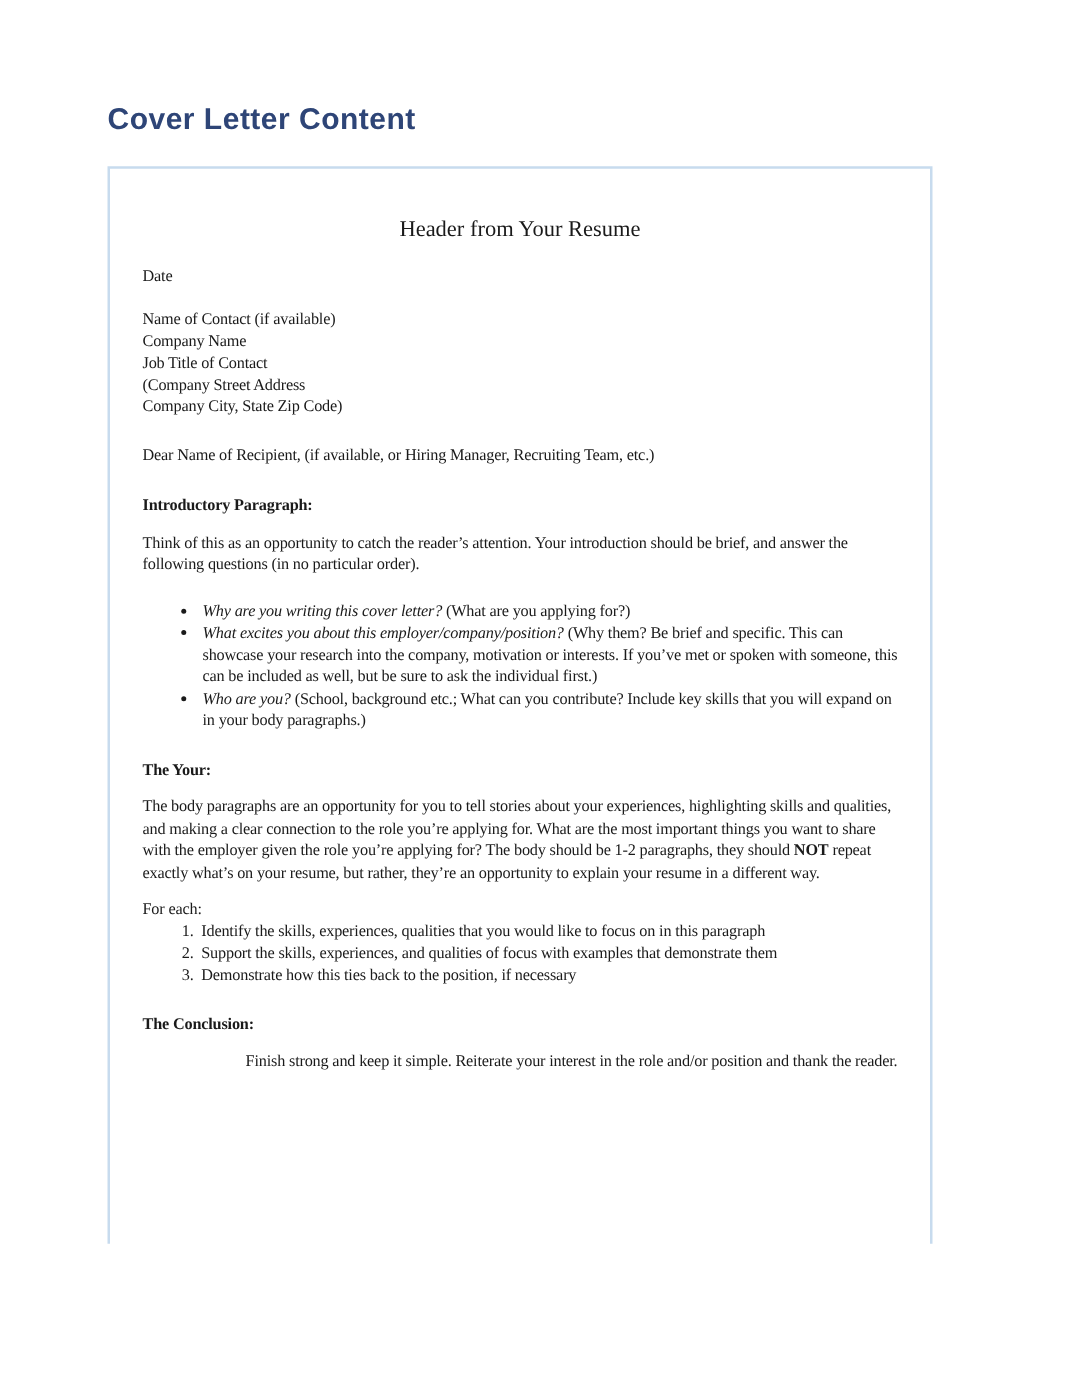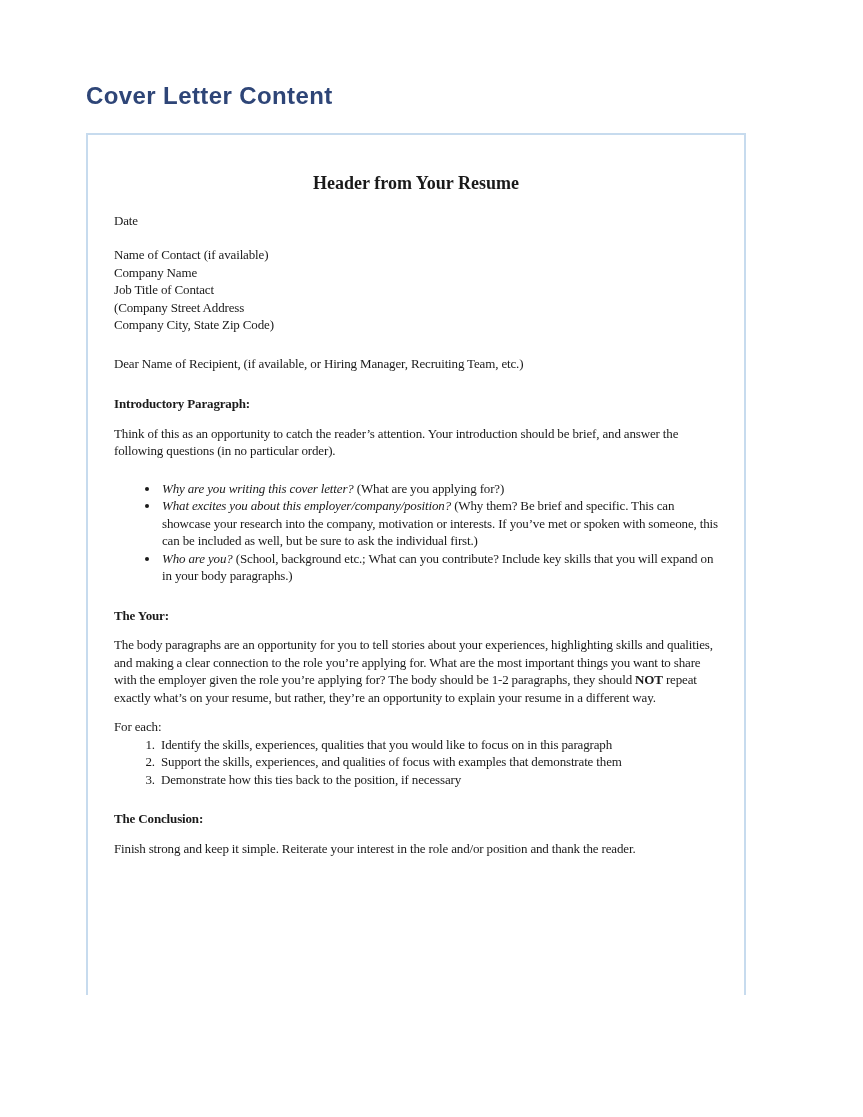--- a/index.html
+++ b/index.html
@@ -42,21 +42,21 @@
     border:2px solid var(--box-border);
     background:#ffffff;
     padding:40px 26px 0 26px;
     font-size:13px;
     line-height:17.5px;
     letter-spacing:-0.15px;
   }
   .letter-header{
     margin:0 0 19px 0;
     font-size:18px;
-    font-weight:bold;
+    font-weight:normal;
     text-align:center;
     letter-spacing:0;
   }
   p{margin:0;}
   .p-date{margin-bottom:17px;}
   .contact-block{margin-bottom:21px;}
   .p-salutation{margin-bottom:23px;}
   .section-heading{
     font-weight:bold;
     margin-bottom:12px;
@@ -74,21 +74,21 @@
   .p-body{margin-bottom:12px;}
   .p-foreach{margin-bottom:0;}
   ol.numbered-list{
     margin:0 0 22px 0;
     padding-left:44px;
   }
   ol.numbered-list li{
     margin:0;
     padding-left:3px;
   }
-  .p-conclusion{margin-bottom:0;}
+  .p-conclusion{margin-bottom:0;text-align:right;}
   .closing-block{margin-top:43px;}
 </style>
 </head>
 <body>
 
 <div class="page">
 
   <h1 class="page-title">Cover Letter Content</h1>
 
   <div class="content-box">

